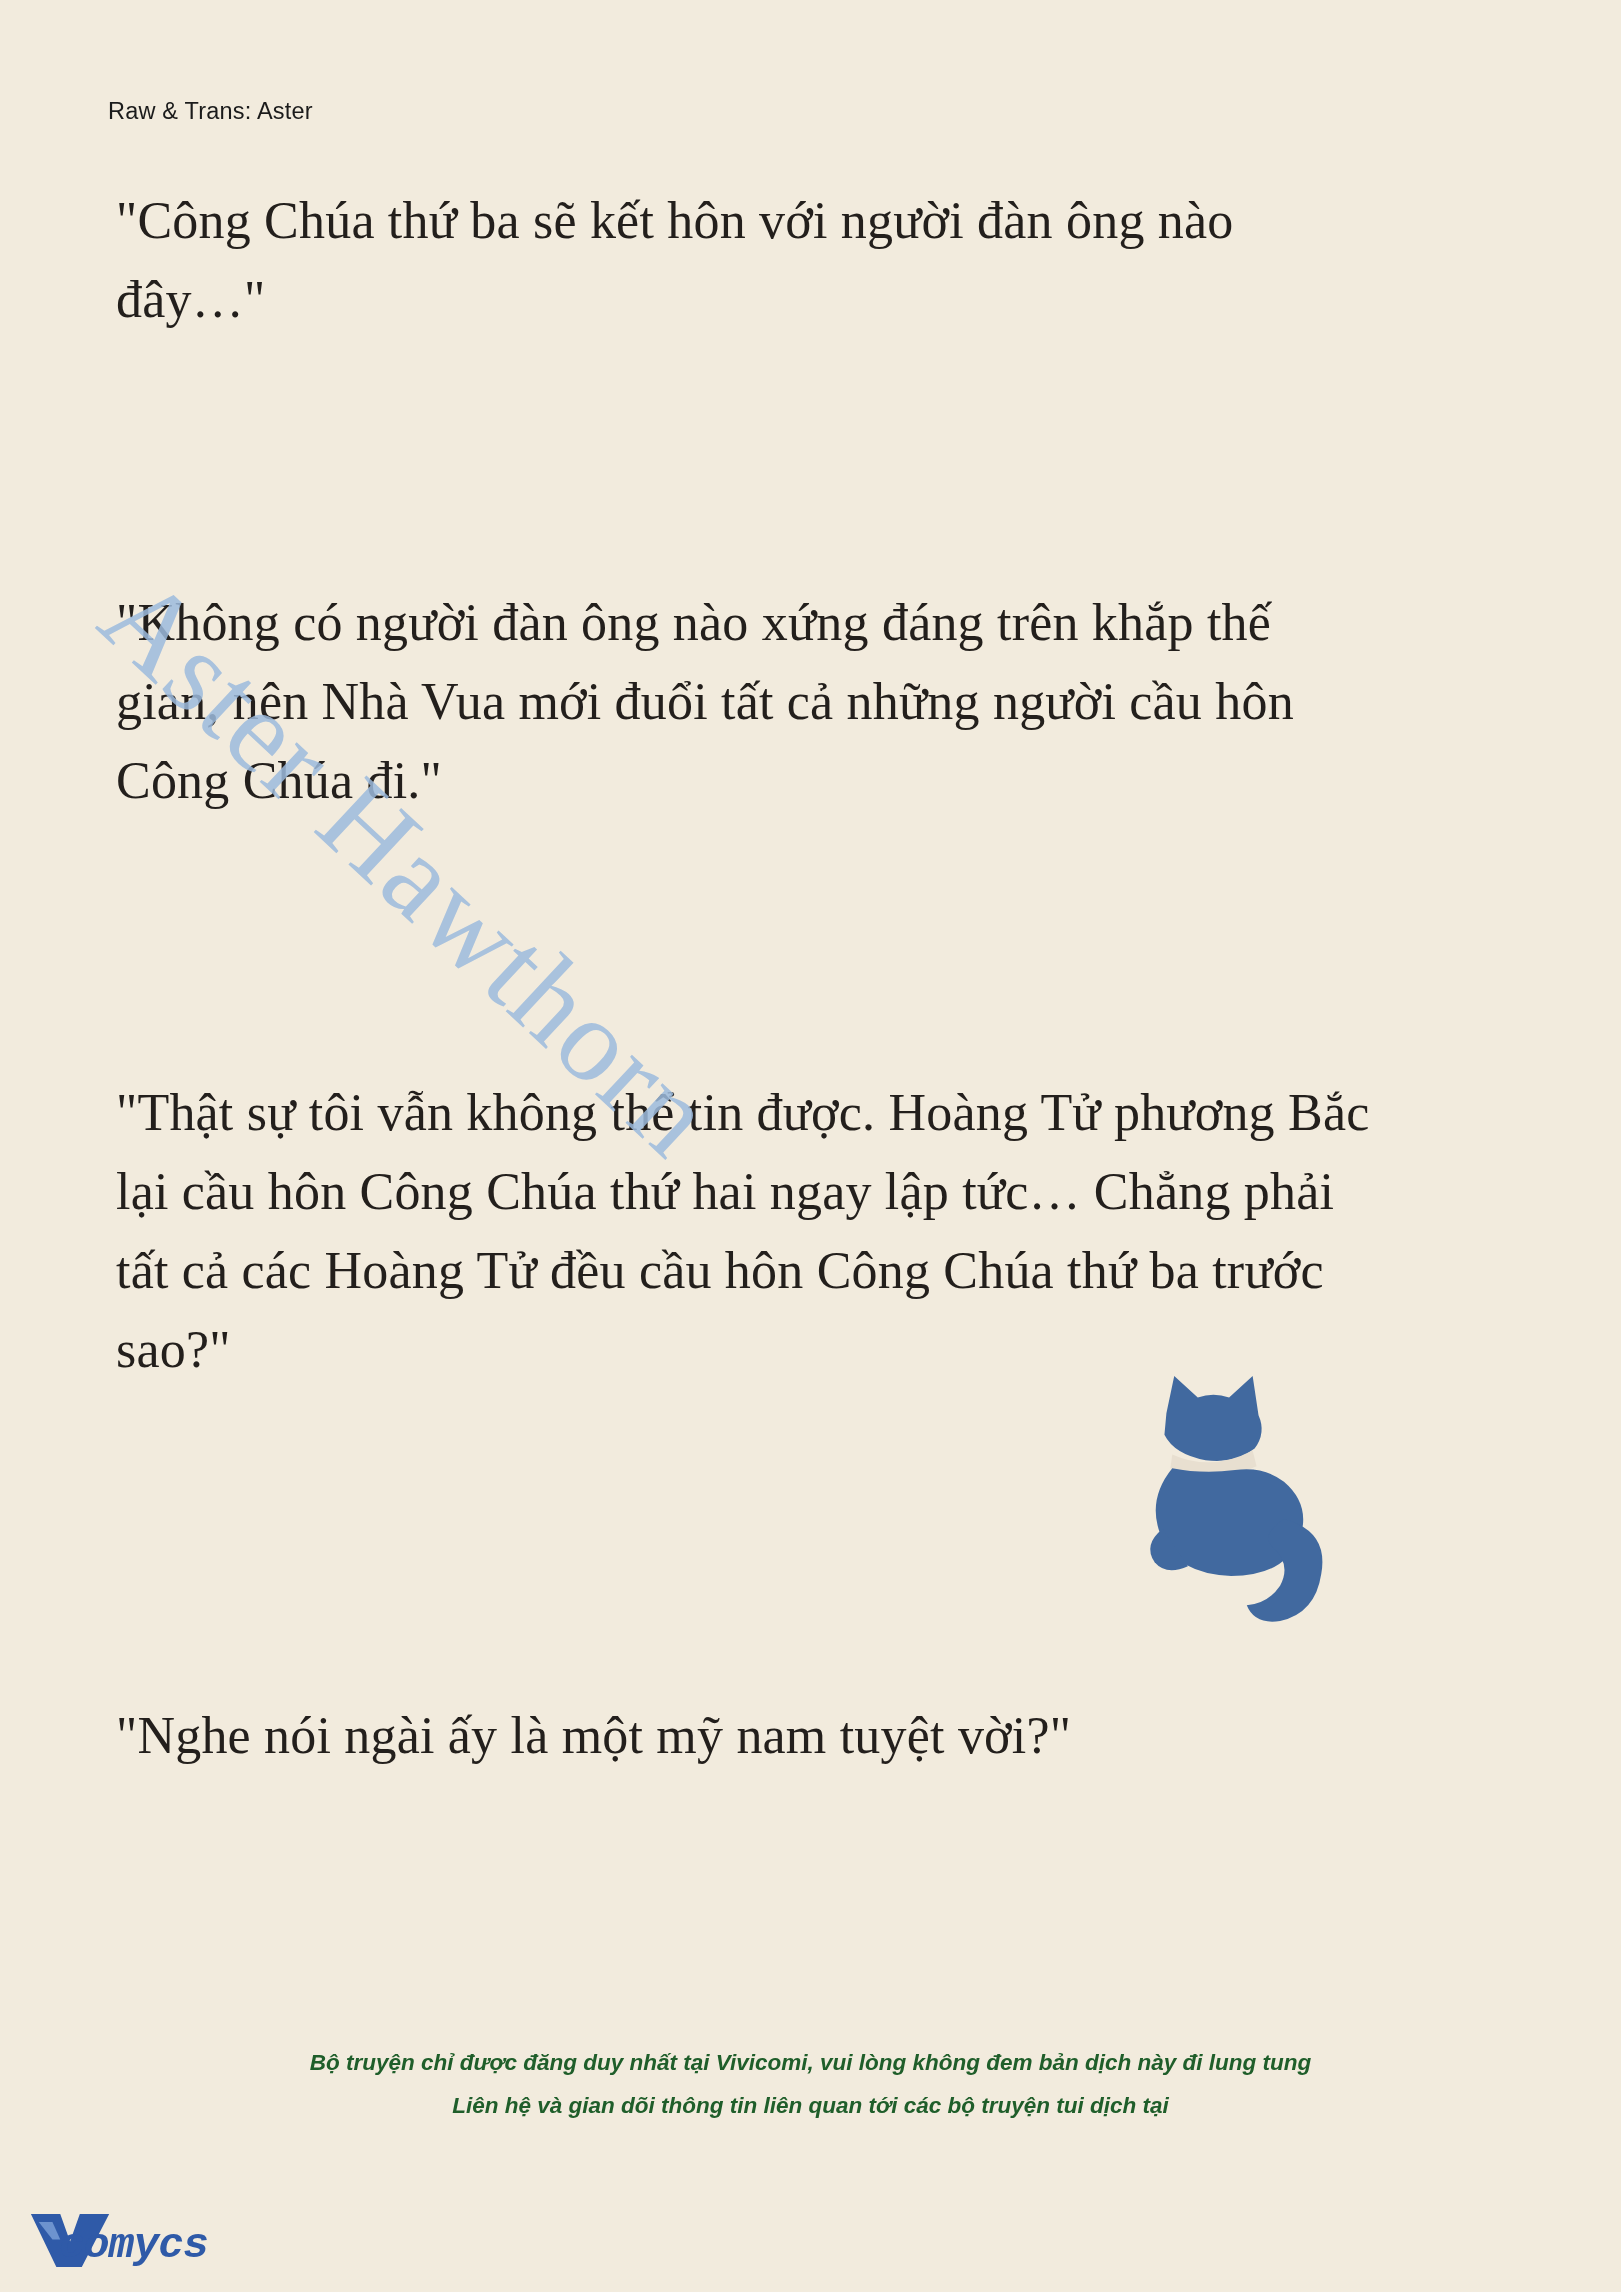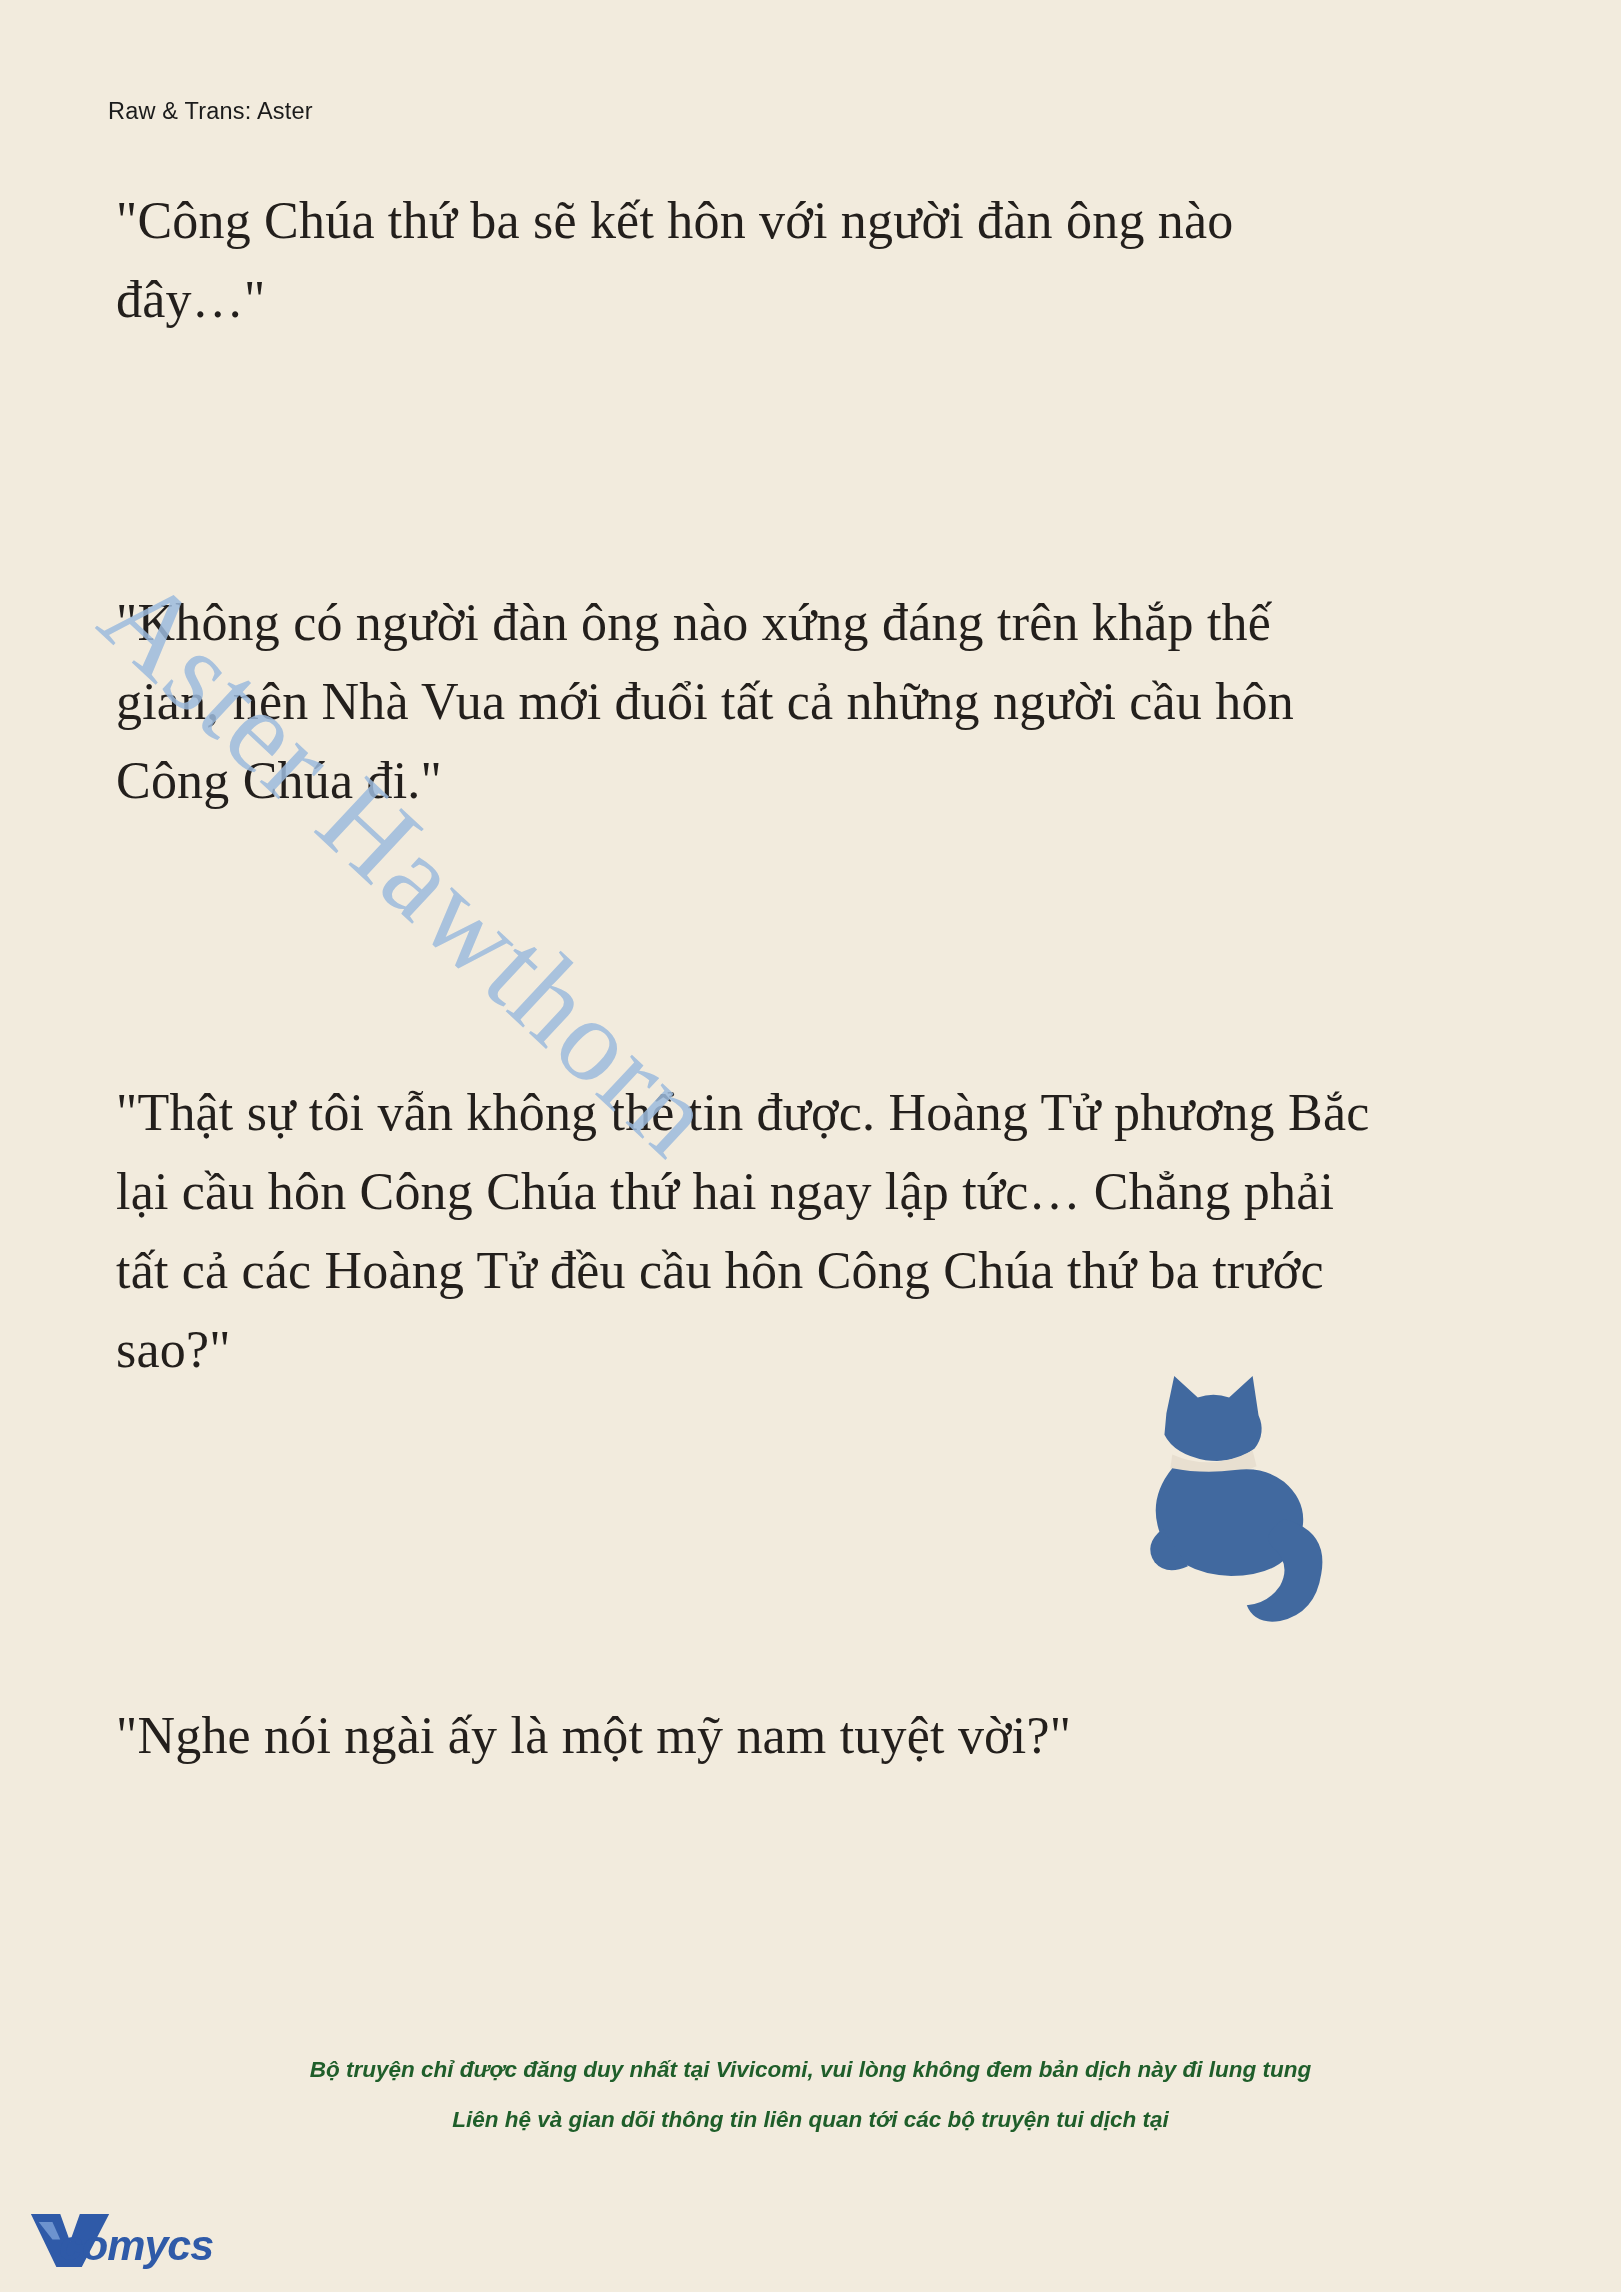--- a/index.html
+++ b/index.html
@@ -81,34 +81,34 @@
     right: 0;
     top: 2039px;
     text-align: center;
     font-family: "Liberation Sans", sans-serif;
     color: #1f5e2a;
     font-weight: bold;
     font-style: italic;
     font-size: 22.5px;
     line-height: 1.75;
   }
-  .footer-block div { margin: 11px; }
+  .footer-block div { margin: 4px; }
 
   .logo {
     position: absolute;
     left: 27.4px;
     bottom: 21.6px;
     width: 225px;
     height: 63px;
   }
   .logo-text {
     position: absolute;
     left: 59px;
     bottom: 23.5px;
-    font-family: Liberation Sans, sans-serif;
+    font-family: Liberation Mono, monospace;
     font-weight: bold;
     font-style: italic;
     font-size: 43px;
     color: #2f5aa8;
     letter-spacing: -1px;
   }
 </style>
 </head>
 <body>
 

